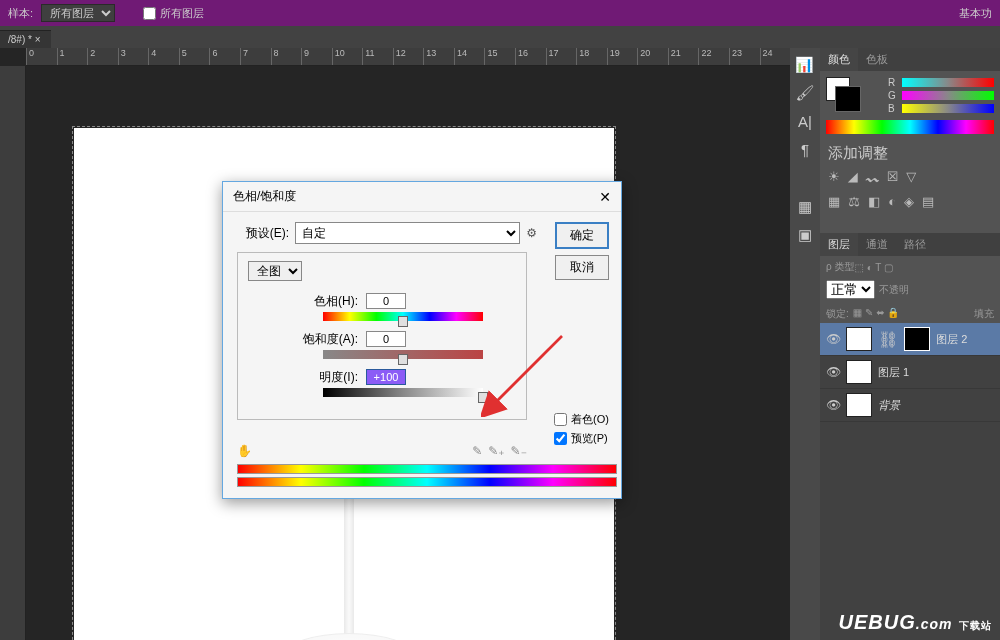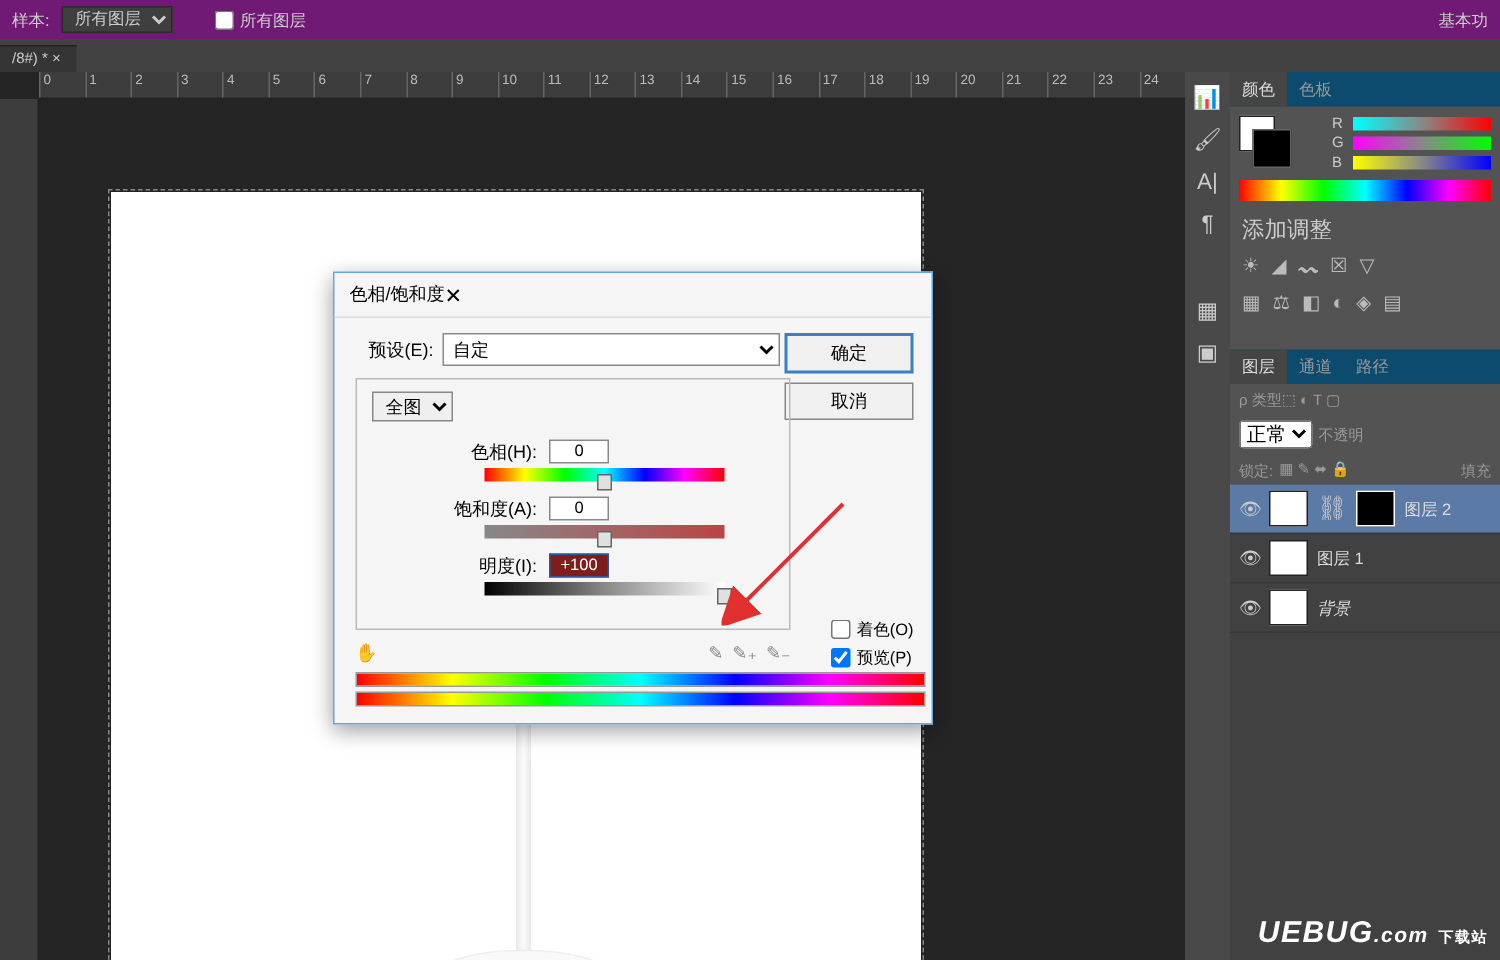--- a/index.html
+++ b/index.html
@@ -25,21 +25,21 @@
 
 .glass { position: absolute; left: 200px; top: 320px; width: 150px; height: 260px; opacity: 0.25; }
 .glass .stem { position: absolute; left: 70px; top: 0; width: 10px; height: 190px; background: linear-gradient(90deg, #aaa, #eee, #aaa); border-radius: 4px; }
 .glass .base { position: absolute; left: 10px; top: 185px; width: 130px; height: 45px; border-radius: 50%; border: 1px solid #bbb; background: radial-gradient(ellipse, #fff, #ddd); }
 .tool-column { width: 30px; background: #494949; display: flex; flex-direction: column; align-items: center; padding-top: 6px; gap: 6px; }
 .tool-column .ticon { width: 22px; height: 22px; color: #ccc; display: flex; align-items: center; justify-content: center; font-size: 15px; cursor: pointer; }
 
 .right-wrap { display: flex; height: 100%; }
 .panels { flex: 1; display: flex; flex-direction: column; }
 
-.panel-tabs { display: flex; background: #0c4a6e; }
+.panel-tabs { display: flex; background: #404040; }
 .panel-tab { padding: 4px 8px; color: #999; font-size: 11px; cursor: pointer; }
 .panel-tab.active { background: #454545; color: #ddd; }
 
 .color-panel { padding: 6px; }
 .swatch-main { width: 24px; height: 24px; background: #fff; border: 1px solid #222; position: relative; }
 .swatch-main::after { content: ""; position: absolute; left: 8px; top: 8px; width: 24px; height: 24px; background: #000; border: 1px solid #666; }
 .rgb-sliders { margin-left: 38px; }
 .rgb-row { display: flex; align-items: center; gap: 4px; margin-bottom: 2px; }
 .rgb-row label { color: #ccc; font-size: 10px; width: 10px; }
 .rgb-bar { width: 92px; height: 9px; }
@@ -63,40 +63,40 @@
 .layer-item { display: flex; align-items: center; padding: 4px 6px; gap: 6px; border-bottom: 1px solid #383838; }
 .layer-item.selected { background: #5b7aa6; }
 .eye { color: #ccc; font-size: 12px; width: 14px; cursor: pointer; }
 .thumb { width: 26px; height: 24px; background: #fff; border: 1px solid #222; }
 .thumb.mask { background: #000; border: 1px solid #fff; }
 .layer-name { color: #ddd; font-size: 11px; }
 .layer-name.italic { font-style: italic; }
 
 
 .dialog { position: absolute; left: 222px; top: 133px; width: 400px; background: #f5f5f5; border: 1px solid #64a7e0; box-shadow: 0 4px 14px rgba(0,0,0,0.4); font-size: 12px; }
-.dlg-title { padding: 6px 10px; display: flex; justify-content: flex-start; align-items: center; border-bottom: 1px solid #ddd; }
+.dlg-title { padding: 6px 10px; display: flex; justify-content: space-between; align-items: center; border-bottom: 1px solid #ddd; }
 .dlg-title .close { cursor: pointer; font-size: 14px; }
 .dlg-body { padding: 10px 14px 8px; position: relative; }
 .dlg-row { display: flex; align-items: center; gap: 6px; margin-bottom: 8px; }
 .dlg-row label { width: 52px; text-align: right; }
 .dlg-row select { flex: 1; border: 1px solid #888; background: #fff; padding: 2px; font-size: 12px; }
 .gear { cursor: pointer; color: #555; }
 
-.side-buttons { position: absolute; right: 12px; top: 10px; width: 86px; display: flex; flex-direction: column; gap: 6px; }
+.side-buttons { position: absolute; right: 12px; top: 10px; width: 54px; display: flex; flex-direction: column; gap: 6px; }
 .side-buttons button { border: 1px solid #888; background: #f0f0f0; padding: 3px 0; font-size: 12px; cursor: pointer; }
 .side-buttons button.primary { border: 2px solid #3a7fc4; }
 
-.inner-box { border: 1px solid #bbb; padding: 8px 10px 12px; width: 290px; margin-bottom: 8px; position: relative; }
+.inner-box { border: 1px solid #bbb; padding: 8px 10px 12px; width: 290px; margin-bottom: 24px; position: relative; }
 .inner-box select { border: 1px solid #888; padding: 1px 4px; font-size: 12px; }
 
 .slider-group { margin-top: 12px; }
 .s-row { display: flex; align-items: flex-start; gap: 8px; margin-bottom: 2px; }
 .s-row .lbl { width: 110px; text-align: right; }
 .s-row input[type=text] { width: 40px; border: 1px solid #888; text-align: center; font-size: 11px; padding: 1px; }
-.s-row input.highlight { background: #7f1d1d; color: #fff; border: 1px solid #2a5a9c; }
+.s-row input.highlight { background: #8b5cf6; color: #fff; border: 1px solid #2a5a9c; }
 .slider-track { height: 9px; width: 160px; margin-left: 75px; margin-bottom: 10px; position: relative; }
 .slider-track.hue { background: linear-gradient(90deg, red, yellow, lime, cyan, blue, magenta, red); }
 .slider-track.sat { background: linear-gradient(90deg, #888, #b44); }
 .slider-track.light { background: linear-gradient(90deg, #000, #888, #fff); }
 .handle { position: absolute; top: 4px; width: 10px; height: 11px; background: #e0e0e0; border: 1px solid #666; transform: translateX(-50%); }
 
 .colorize-row { position: absolute; right: 12px; top: 200px; font-size: 11px; }
 .colorize-row label { display: flex; align-items: center; gap: 4px; margin-bottom: 4px; }
 
 .droppers { display: flex; gap: 6px; justify-content: flex-end; width: 290px; margin-bottom: 6px; color: #888; }

